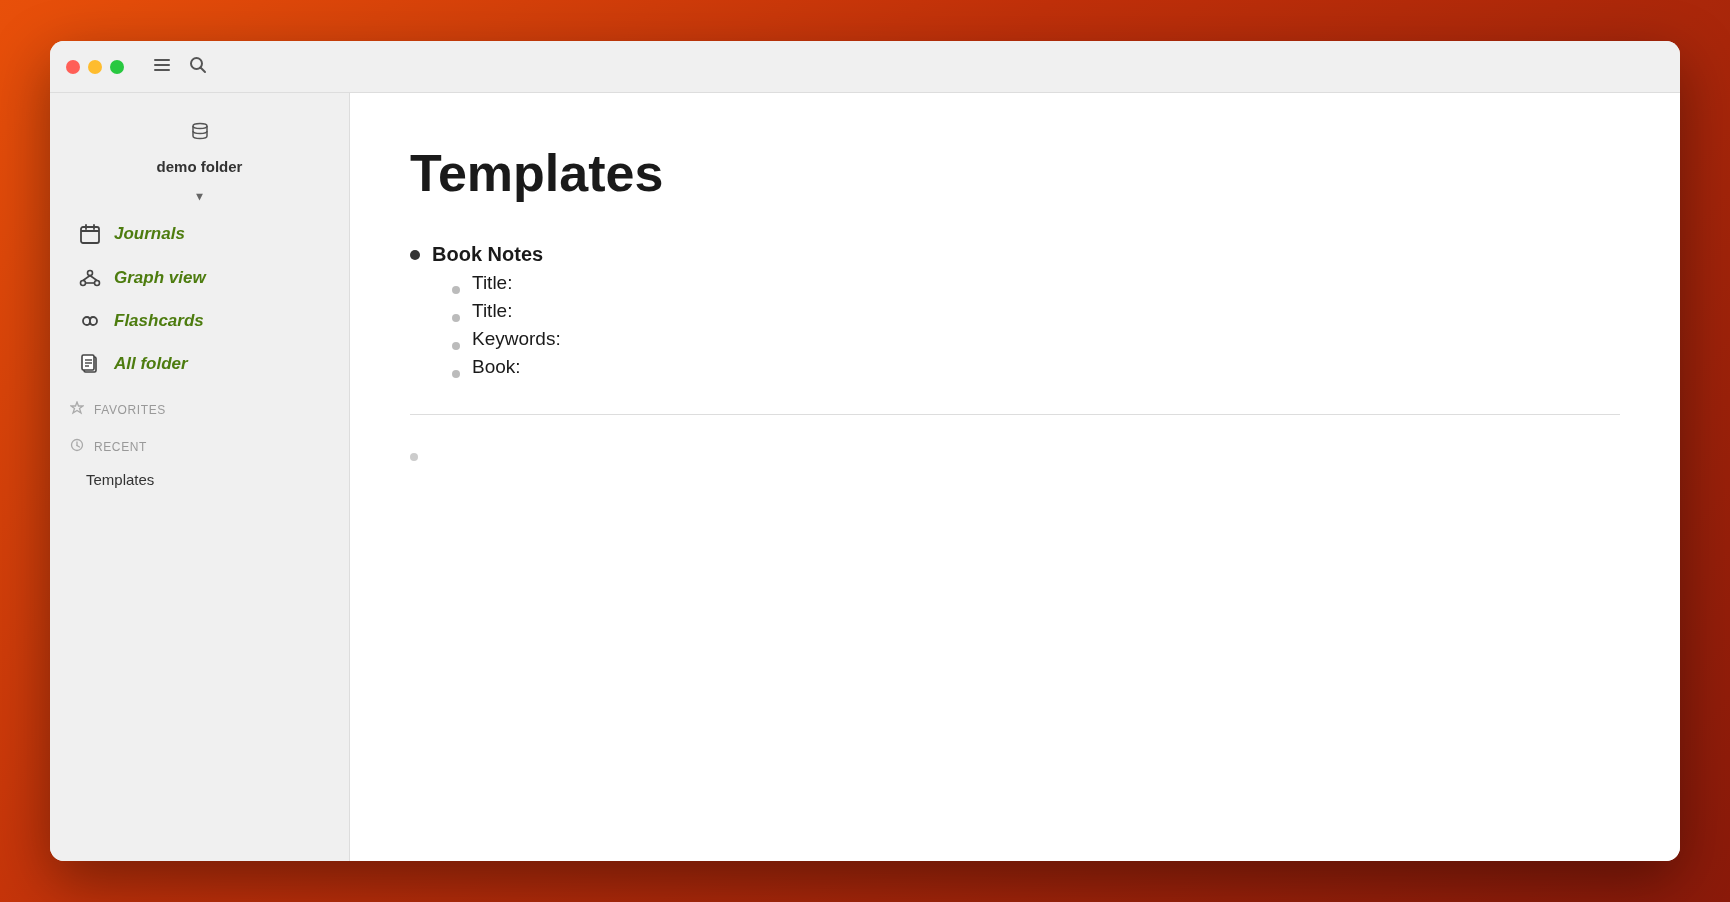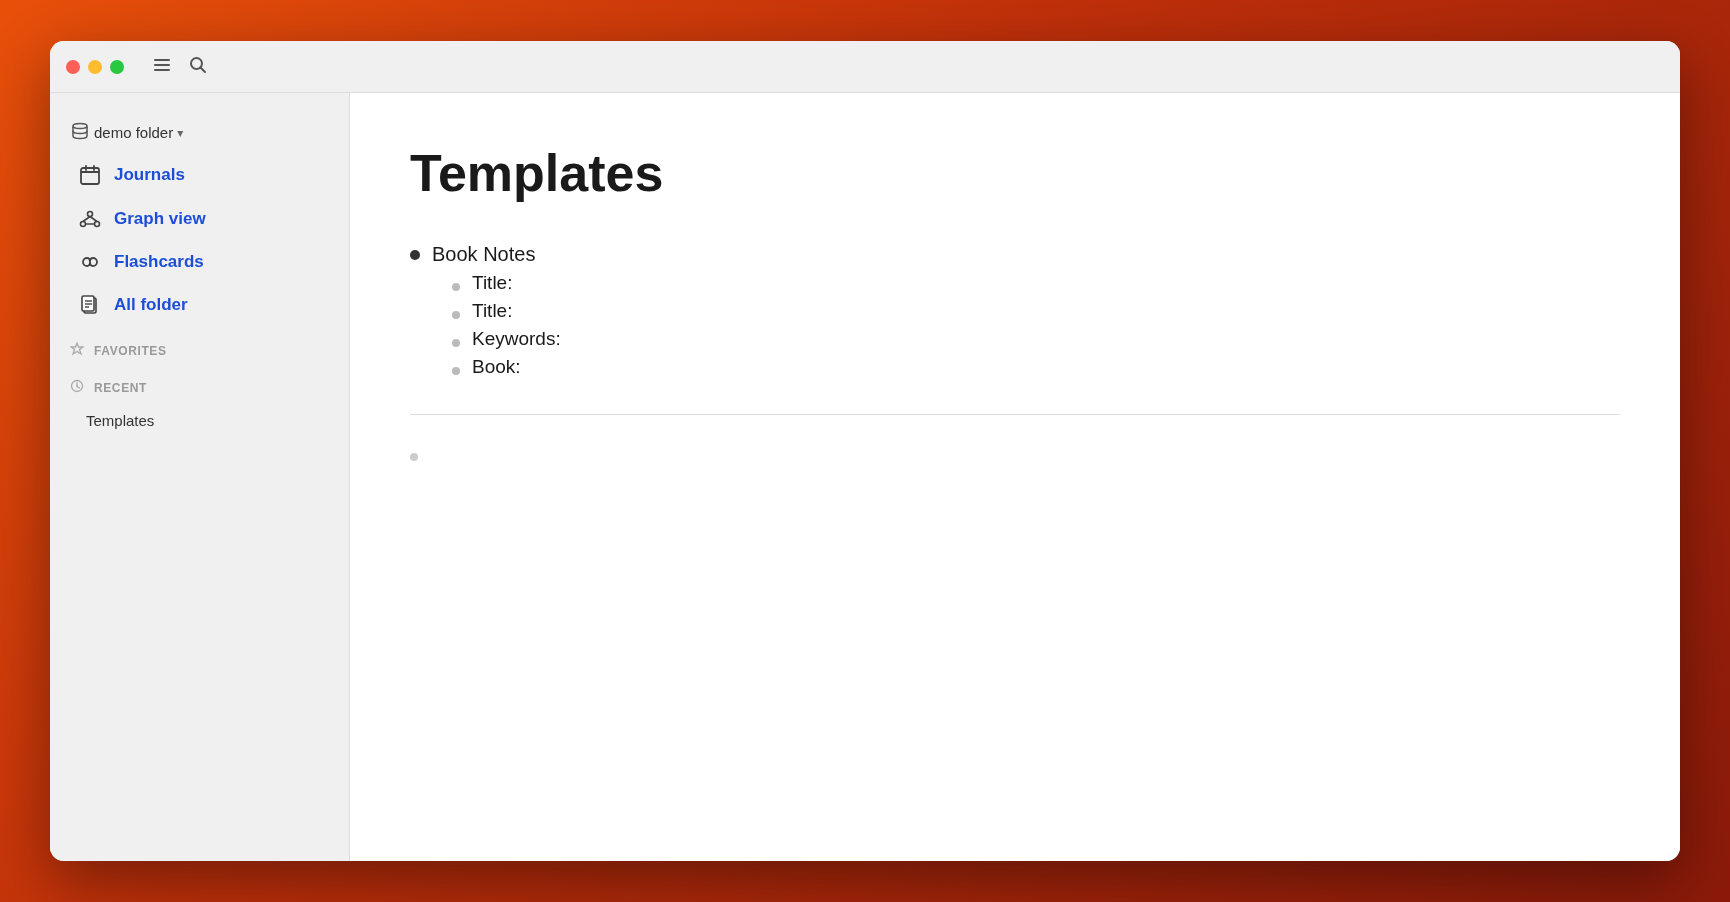--- a/index.html
+++ b/index.html
@@ -76,57 +76,59 @@
       background: #f0f0f0;
       border-right: 1px solid #ddd;
       padding: 20px 0;
       flex-shrink: 0;
       overflow-y: auto;
     }
 
     .sidebar-folder {
       display: flex;
       align-items: center;
-      gap: 4px;
+      gap: 14px;
       padding: 8px 20px;
       cursor: pointer;
       font-size: 15px;
       color: #333;
-      font-weight: 400;
+      font-weight: 700;
+      flex-direction: column;
     }
 
     .sidebar-nav-item {
       display: flex;
       align-items: center;
       gap: 12px;
       padding: 10px 20px;
       cursor: pointer;
       font-size: 17px;
-      color: #1d4ed8;
+      color: #4d7c0f;
       font-weight: 600;
       border-radius: 6px;
       margin: 2px 8px;
+      font-style: italic;
     }
 
     .sidebar-nav-icon {
       font-size: 20px;
       color: #444;
       width: 24px;
       display: flex;
       align-items: center;
       justify-content: center;
     }
 
     .sidebar-section-header {
       display: flex;
       align-items: center;
       gap: 10px;
       padding: 14px 20px 6px;
       font-size: 12px;
-      font-weight: 700;
+      font-weight: 400;
       color: #999;
       letter-spacing: 0.05em;
       text-transform: uppercase;
     }
 
     .sidebar-recent-item {
       padding: 8px 28px;
       font-size: 15px;
       color: #333;
       cursor: pointer;
@@ -182,32 +184,32 @@
       width: 8px;
       height: 8px;
       background: #ccc;
       border-radius: 50%;
       margin-top: 8px;
       flex-shrink: 0;
     }
 
     .book-notes-label {
       font-size: 20px;
-      font-weight: 400;
+      font-weight: 700;
       color: #1a1a1a;
     }
 
     .sub-list {
       margin-top: 6px;
       margin-left: 20px;
     }
 
     .sub-item {
       display: flex;
-      align-items: center;
+      align-items: flex-end;
       gap: 12px;
       margin-bottom: 6px;
     }
 
     .sub-item-text {
       font-size: 19px;
       color: #1a1a1a;
     }
 
     .divider-line {

